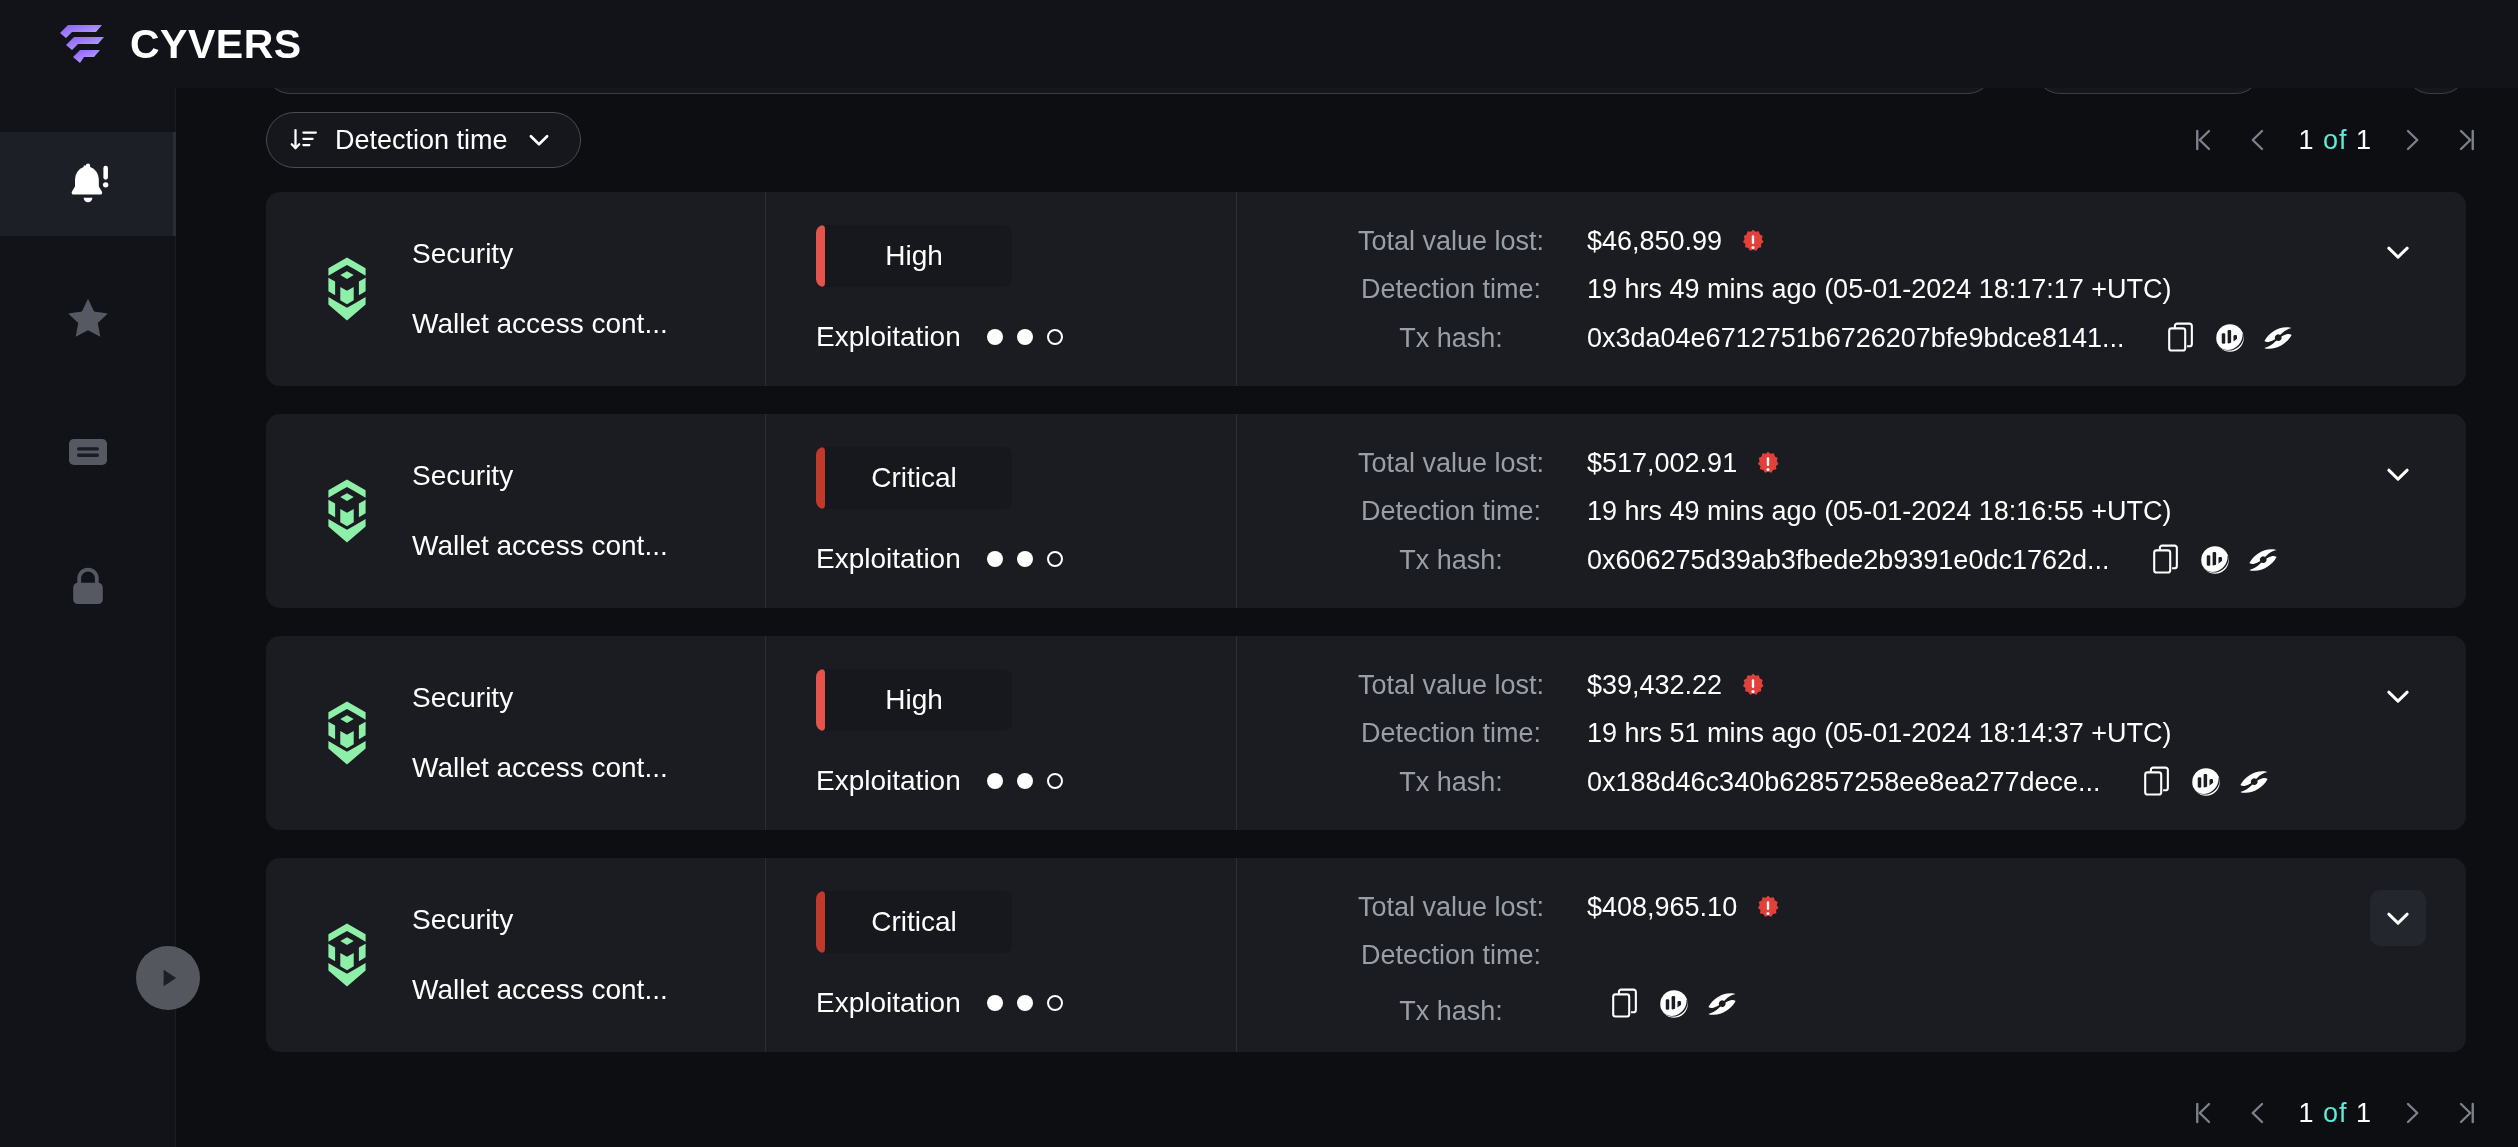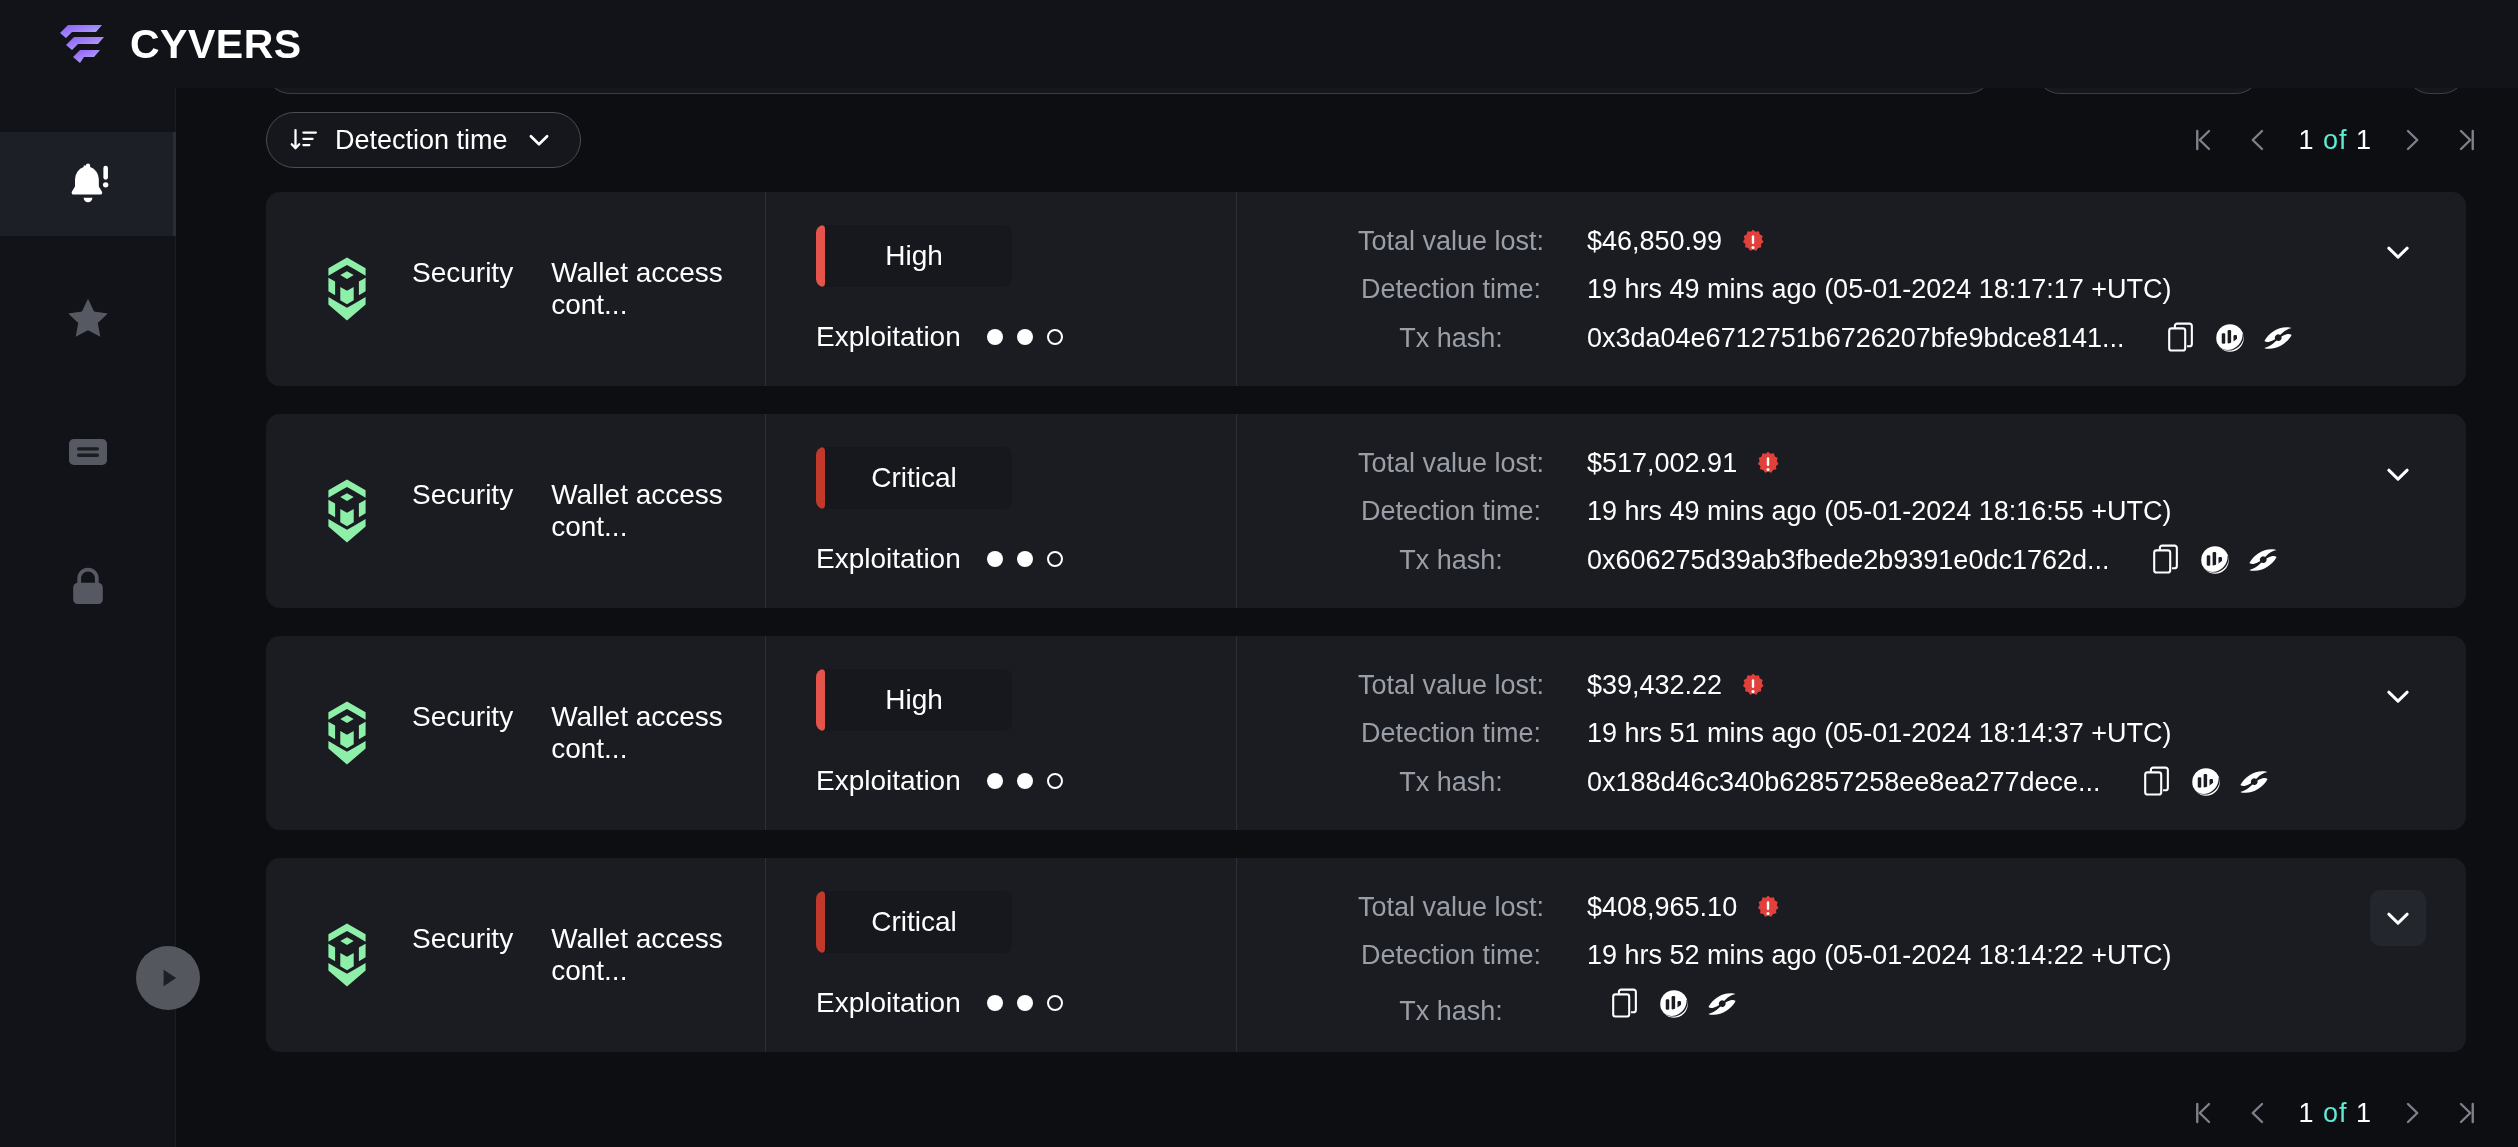--- a/index.html
+++ b/index.html
@@ -97,21 +97,21 @@
   }
   .col-chain {
     position: relative; width: 500px; display: flex; align-items: center;
     padding-left: 50px; gap: 34px;
   }
   .col-chain::after {
     content: ""; position: absolute; right: 0; top: 0; width: 1px; height: 194px;
     background: #2b2e36;
   }
   .chain-ico { width: 62px; height: 68px; flex: 0 0 auto; }
-  .chain-txt { display: flex; flex-direction: row; gap: 38px; }
+  .chain-txt { display: flex; flex-direction: column; gap: 38px; }
   .chain-type { color: #ffffff; font-size: 28px; }
   .chain-desc { color: #ffffff; font-size: 28px; }
 
   .col-sev {
     position: relative; width: 471px; display: flex; flex-direction: column;
     justify-content: center; padding-left: 50px; gap: 34px; text-align: center;
   }
   .col-sev::after {
     content: ""; position: absolute; right: 0; top: 0; width: 1px; height: 194px;
     background: #2b2e36;
@@ -570,21 +570,20 @@
           <span>$408,965.10</span>
           <svg class="warn-ico" viewBox="0 0 24 24">
   <path d="M12 0.7l2.4 1.9 3-.5.9 2.9 2.7 1.4-.9 2.9 1.6 2.6-2.3 2 .3 3-3 .6-1.6 2.6-2.9-1-2.9 1-1.6-2.6-3-.6.3-3-2.3-2 1.6-2.6-.9-2.9 2.7-1.4.9-2.9 3 .5z" fill="#e2413b"></path>
   <rect x="10.9" y="5.8" width="2.2" height="8" rx="1.1" fill="#ffffff"></rect>
   <circle cx="12" cy="17.1" r="1.4" fill="#ffffff"></circle>
 </svg>
         </span>
       </div>
       <div class="det-row">
         <span class="det-key">Detection time:</span>
-        <span class="det-val">19 hrs 52 mins ago (05-01-2024 18:14:22 +UTC)</span>
       </div>
       <div class="det-row">
         <span class="det-key">Tx hash:</span>
         <span class="det-val">
           <span class="hash-actions">
             <span>
                     <svg class="act-ico" viewBox="0 0 24 26">
   <rect x="1.6" y="5.2" width="13" height="18" rx="1.9" fill="none" stroke="#ffffff" stroke-width="1.7"></rect>
   <path d="M6.2 5.2V3.2A1.9 1.9 0 018.1 1.3h10A1.9 1.9 0 0120 3.2v14.6a1.9 1.9 0 01-1.9 1.9h-2" fill="none" stroke="#ffffff" stroke-width="1.7"></path>
 </svg>

